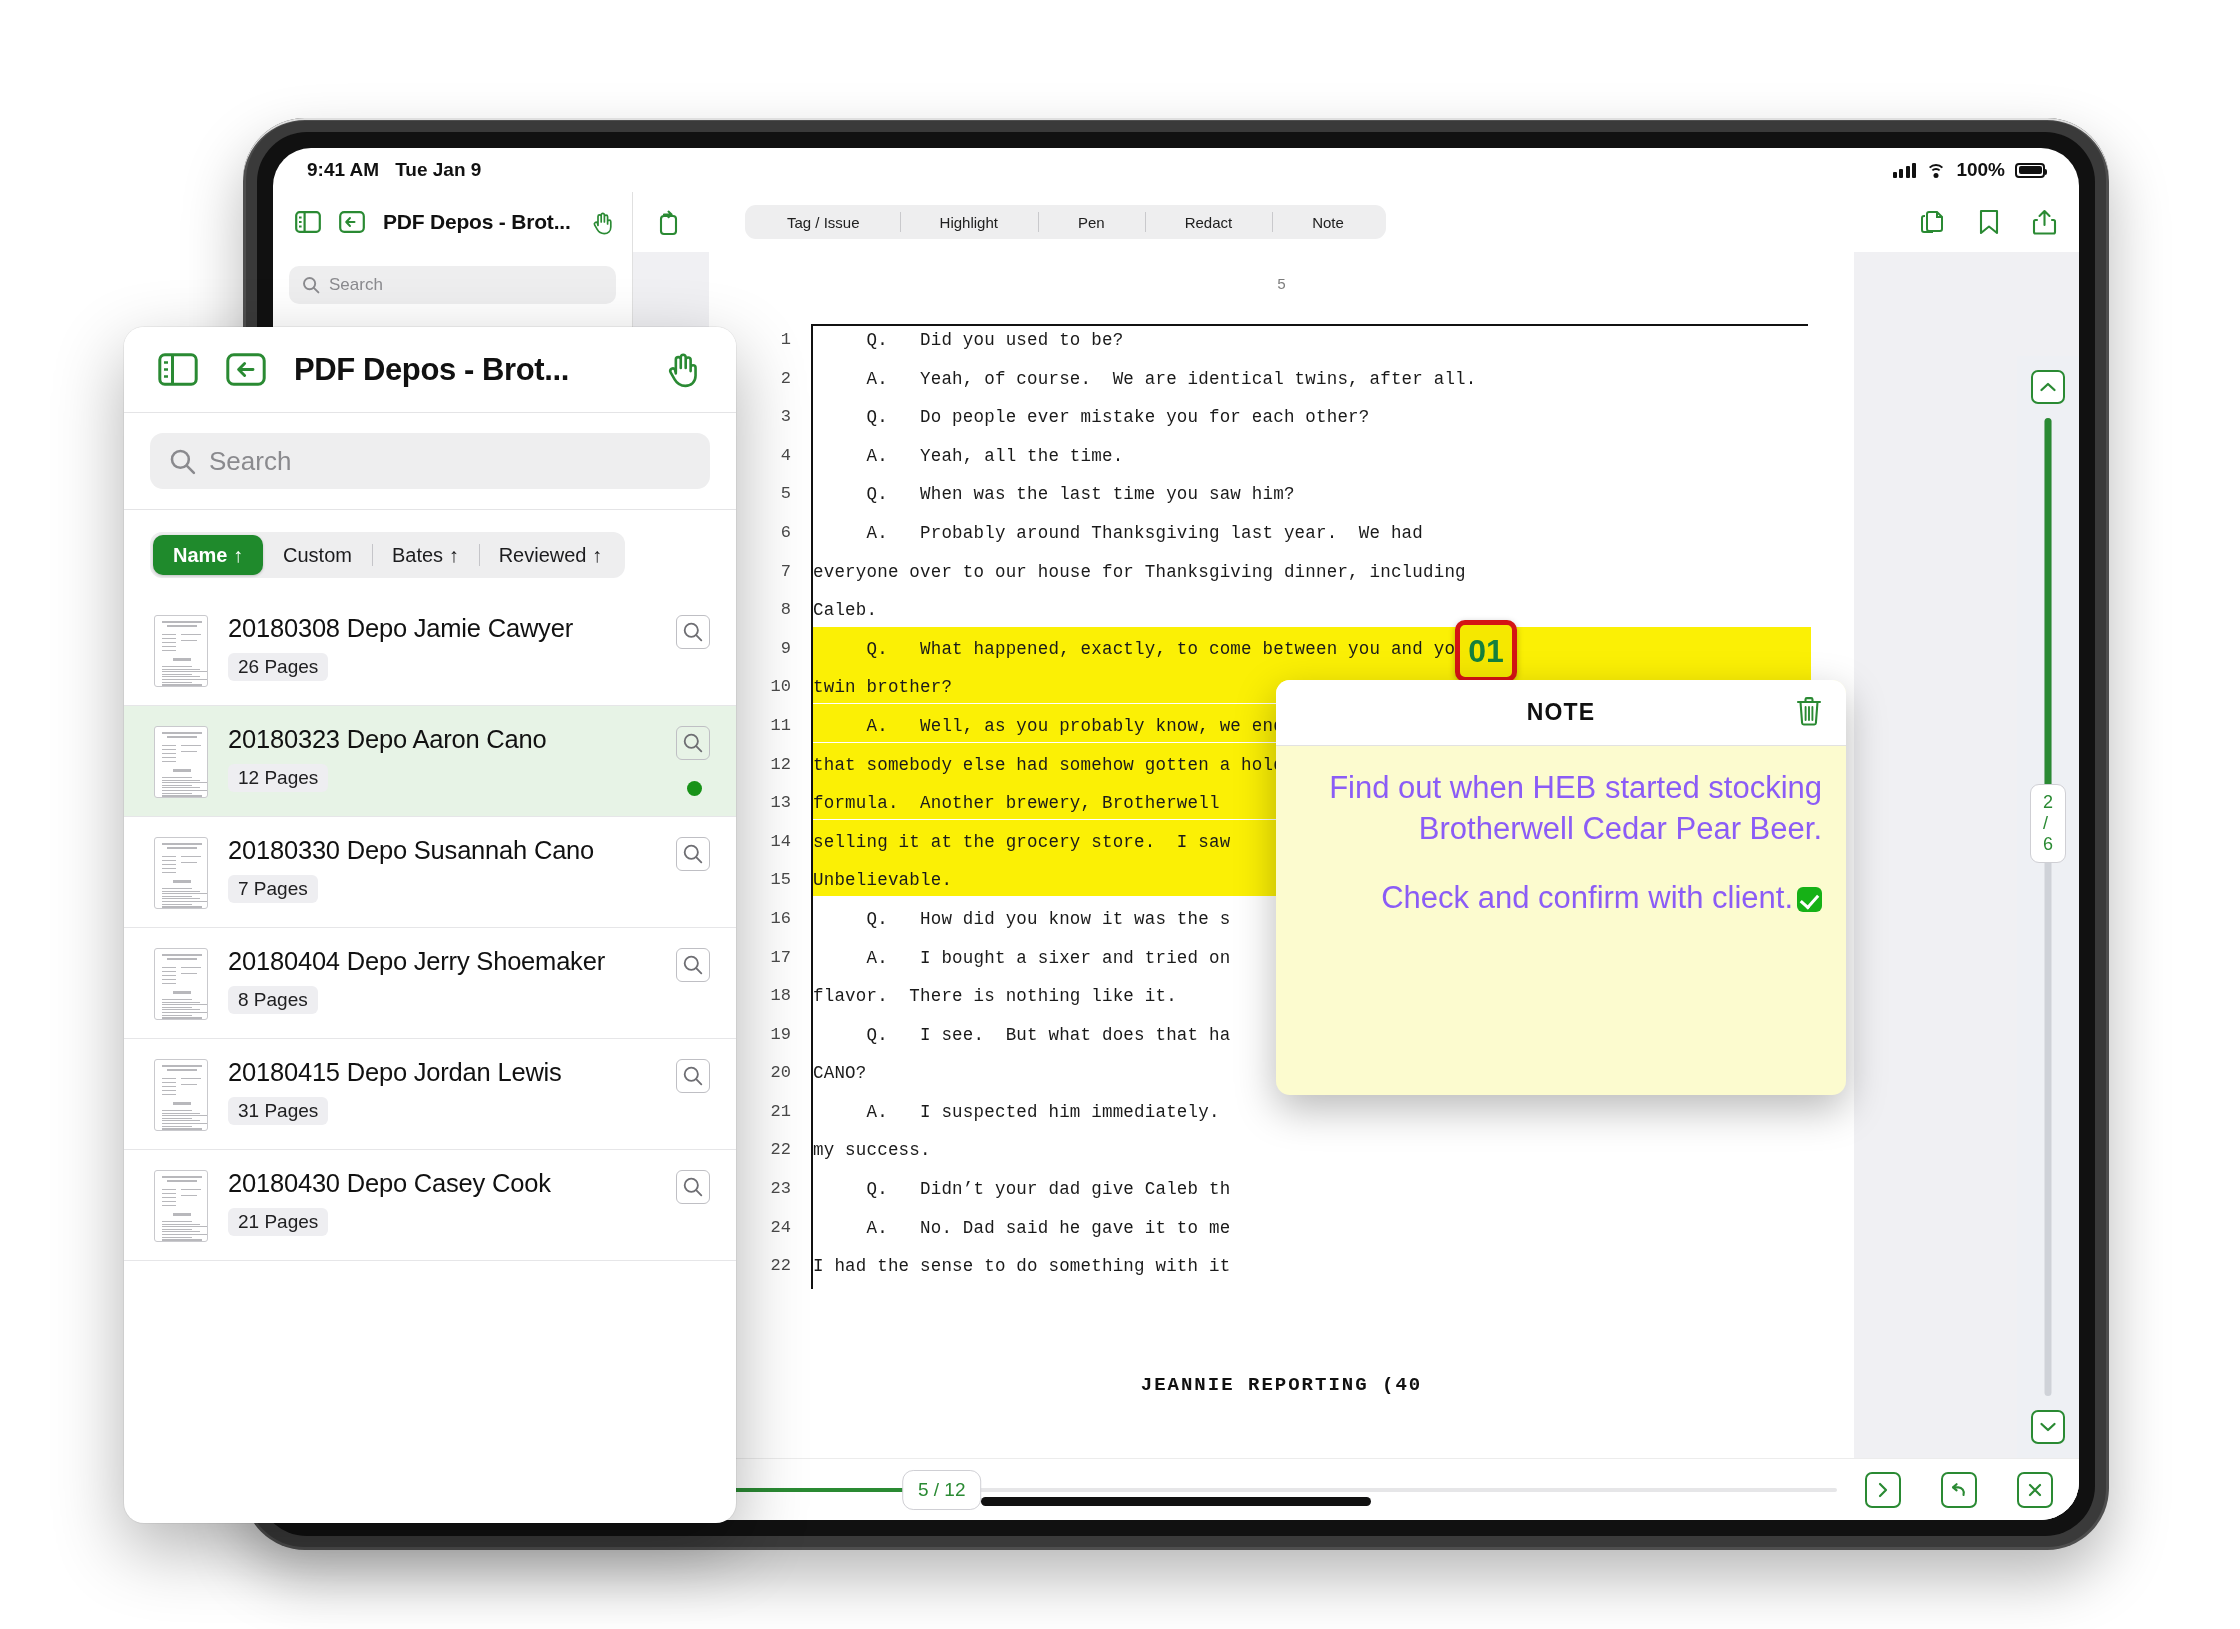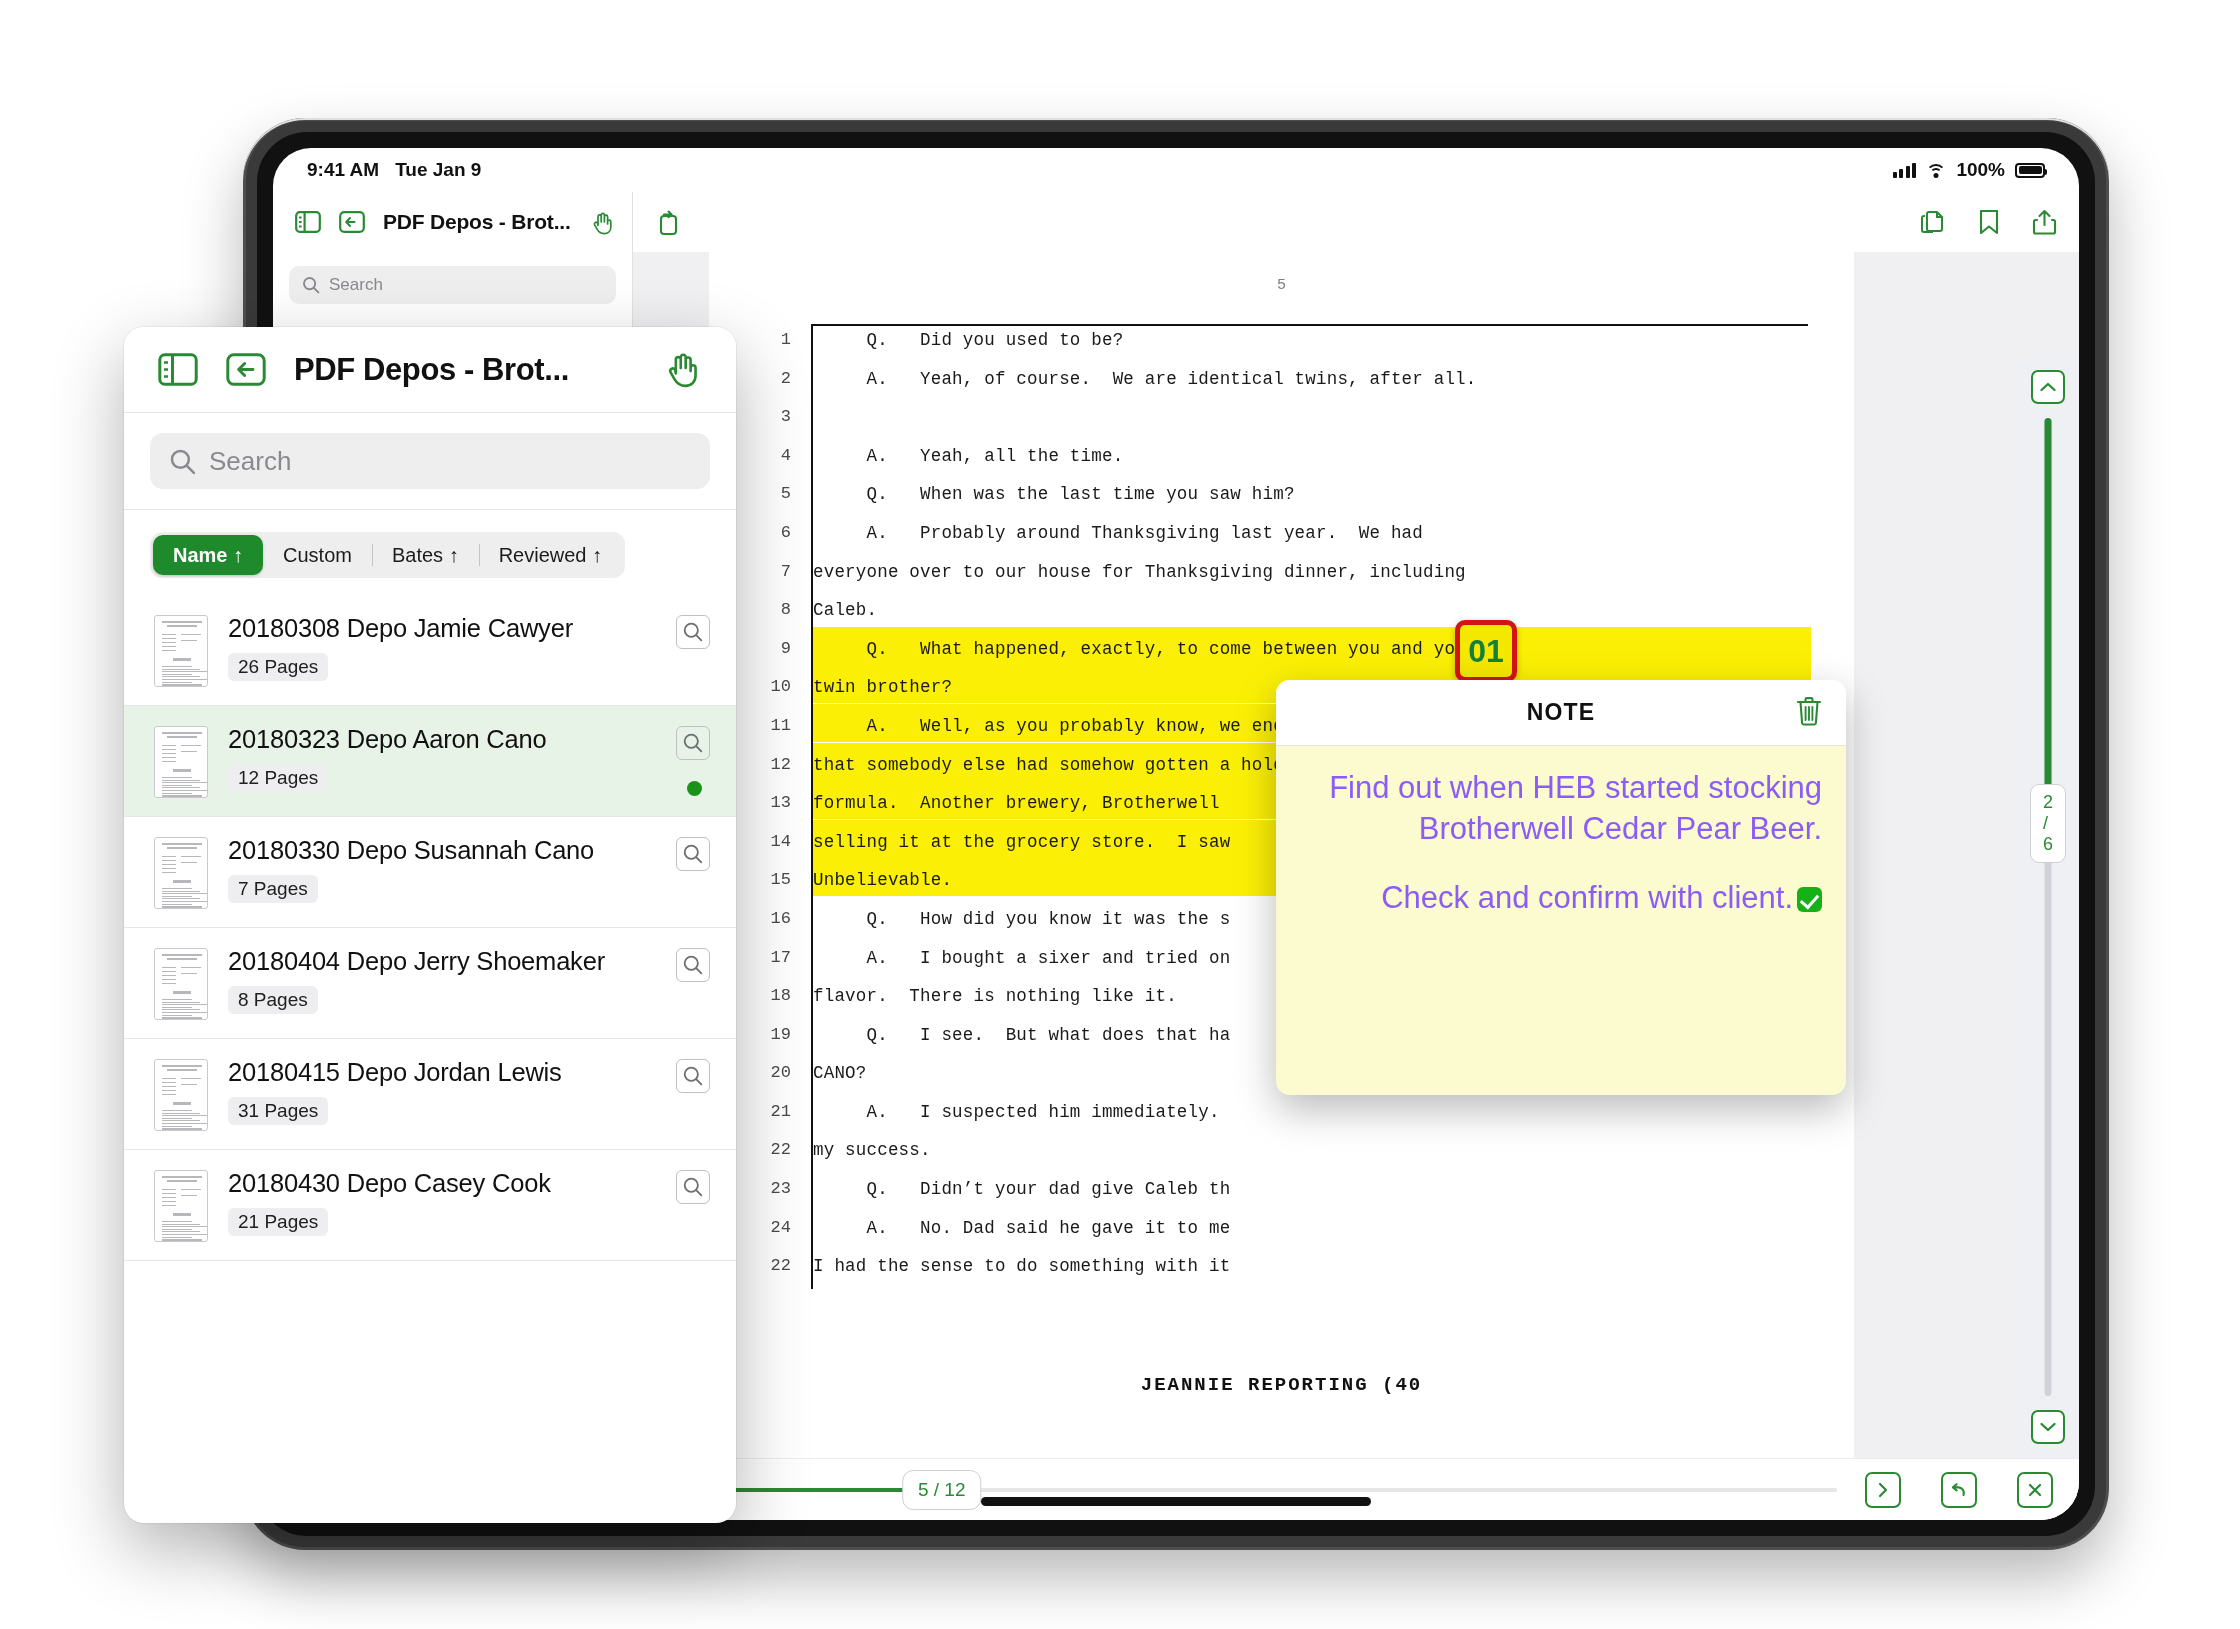--- a/index.html
+++ b/index.html
@@ -344,20 +344,27 @@
                 </svg>
             </span>
           </div>
           <div class="nav-right">
             <span class="icon-btn">
               <svg width="28" height="28" viewBox="0 0 28 28">
                   <rect x="6" y="8" width="15" height="18" rx="3" fill="none" stroke="#2a8a33" stroke-width="2.1"></rect>
                   <path d="M9 6.5 h7 M13.5 3.6 L16.6 6.5 L13.5 9.2" fill="none" stroke="#2a8a33" stroke-width="2.1" stroke-linecap="round" stroke-linejoin="round"></path>
                 </svg>
             </span>
+            <div class="seg">
+              <div class="seg-item">Tag / Issue</div>
+              <div class="seg-item">Highlight</div>
+              <div class="seg-item">Pen</div>
+              <div class="seg-item">Redact</div>
+              <div class="seg-item">Note</div>
+            </div>
             <div class="nav-right-icons">
               <span class="icon-btn">
                 <svg width="28" height="28" viewBox="0 0 28 28">
                     <path d="M11 4 h8 l5 5 v12 a2 2 0 01-2 2 h-11 a2 2 0 01-2-2 V6 a2 2 0 012-2z" fill="none" stroke="#2a8a33" stroke-width="2"></path>
                     <path d="M19 4 v5 h5" fill="none" stroke="#2a8a33" stroke-width="2"></path>
                     <path d="M7 8 H6 a2 2 0 00-2 2 v12 a2 2 0 002 2 h9" fill="none" stroke="#2a8a33" stroke-width="2"></path>
                   </svg>
               </span>
               <span class="icon-btn">
                 <svg width="22" height="28" viewBox="0 0 22 28">
@@ -397,20 +404,21 @@
                   <div class="tline">
                     <div class="tnum">1</div>
                     <div class="ttext">     Q.   Did you used to be?</div>
                   </div>
                   <div class="tline">
                     <div class="tnum">2</div>
                     <div class="ttext">     A.   Yeah, of course.  We are identical twins, after all.</div>
                   </div>
                   <div class="tline">
                     <div class="tnum">3</div>
+                    <div class="ttext">     Q.   Do people ever mistake you for each other?</div>
                   </div>
                   <div class="tline">
                     <div class="tnum">4</div>
                     <div class="ttext">     A.   Yeah, all the time.</div>
                   </div>
                   <div class="tline">
                     <div class="tnum">5</div>
                     <div class="ttext">     Q.   When was the last time you saw him?</div>
                   </div>
                   <div class="tline">

